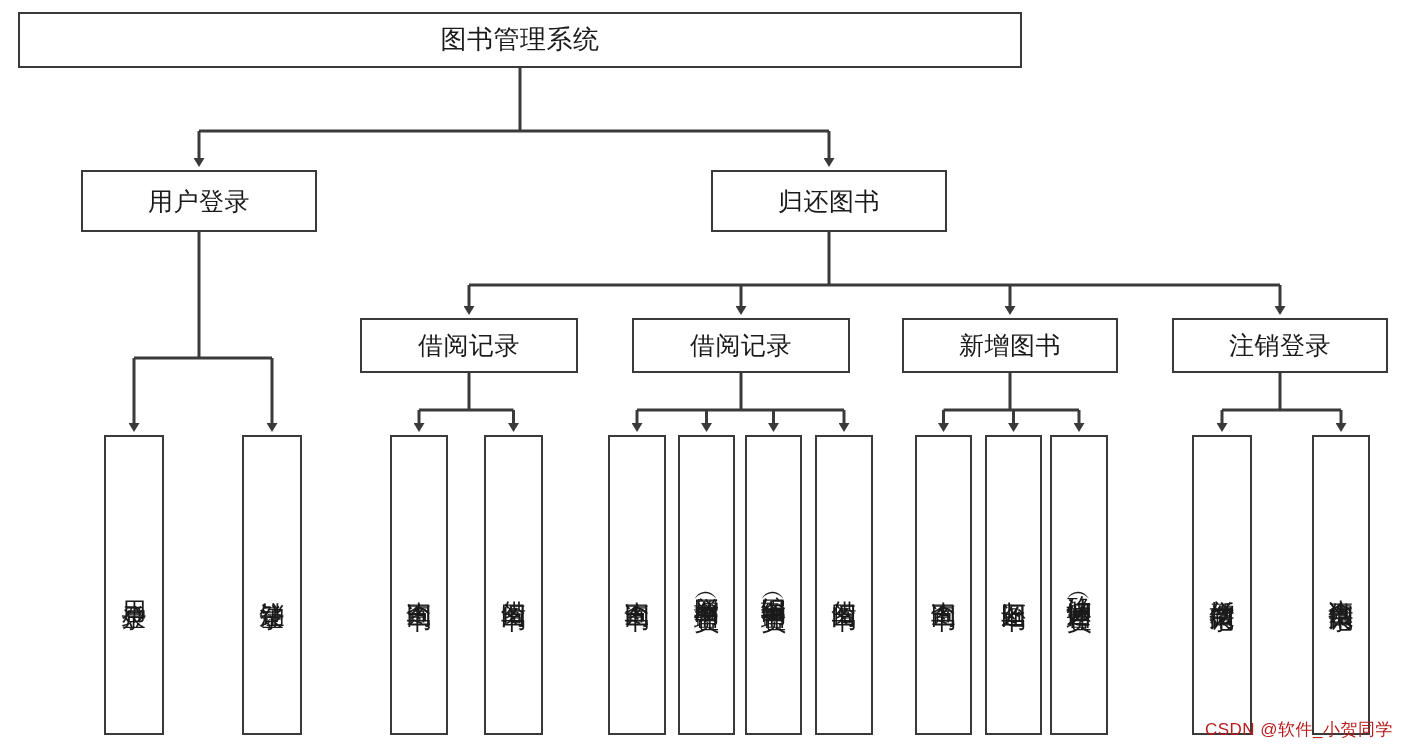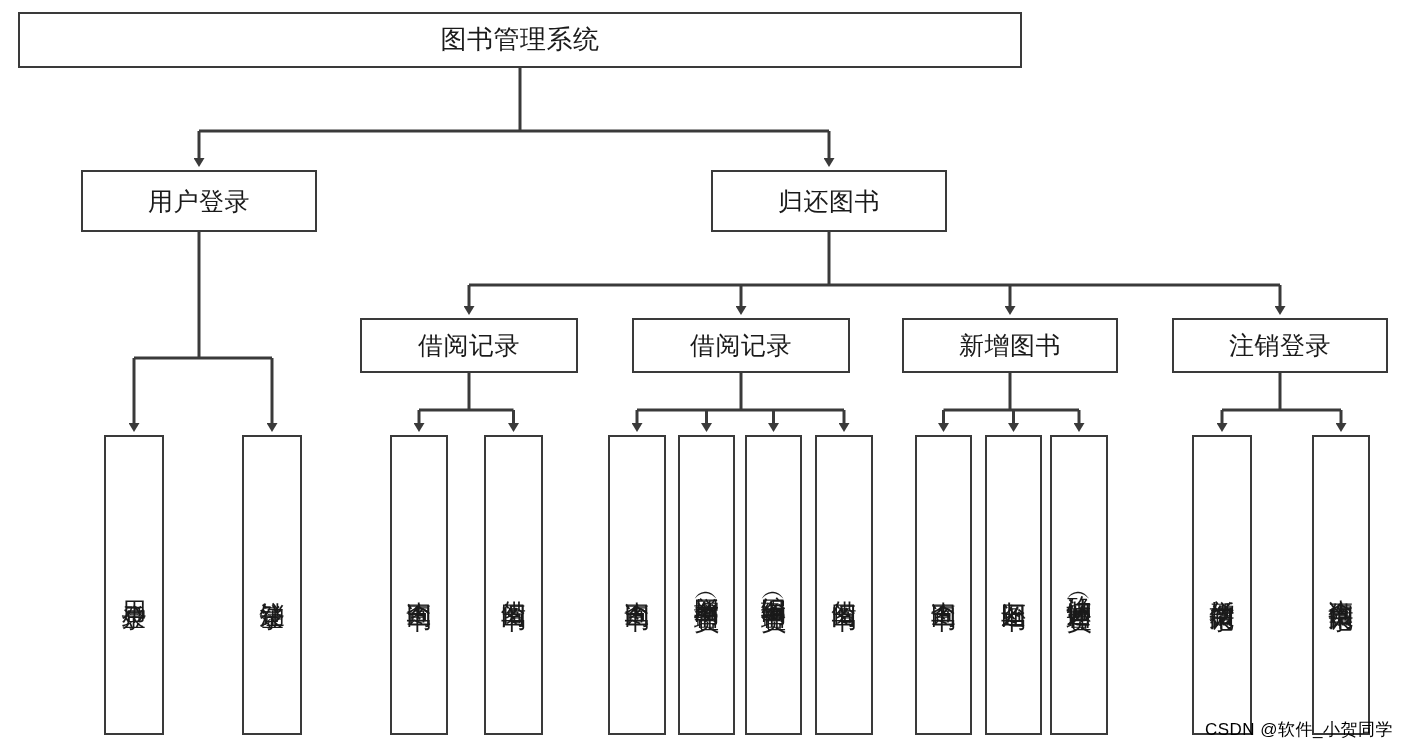--- a/index.html
+++ b/index.html
@@ -61,21 +61,21 @@
     line-height: 1.08;
     letter-spacing: 2px;
     white-space: nowrap;
     max-height: 280px;
   }
   #watermark {
     position: absolute;
     right: 12px;
     bottom: 6px;
     font-size: 17px;
-    color: #000000;
+    color: #b91c1c;
     letter-spacing: 0.5px;
     white-space: nowrap;
     font-family: "Liberation Sans", "DejaVu Sans", sans-serif;
     margin-top: 25px;
   }
 </style>
 </head>
 <body>
 
 <div id="canvas">

